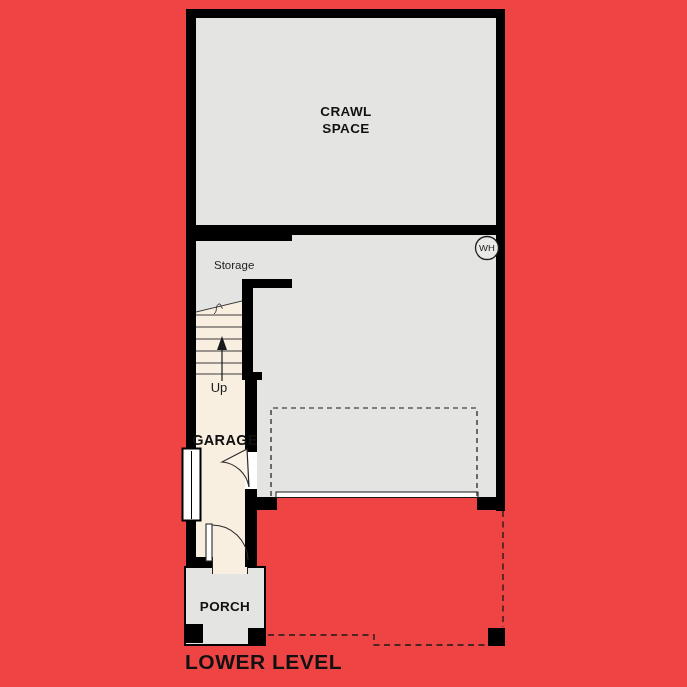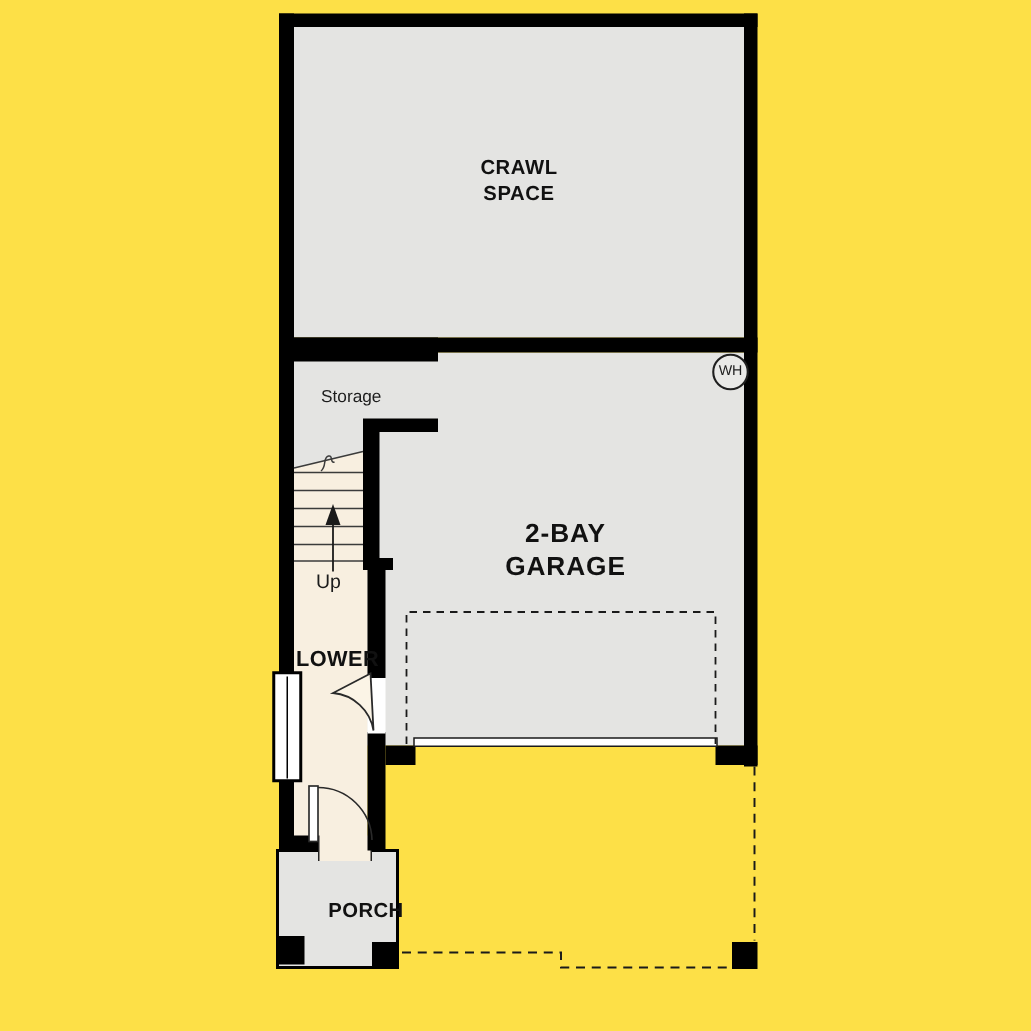--- a/index.html
+++ b/index.html
@@ -1,34 +1,34 @@
 <!DOCTYPE html>
 <html><head>
 <meta charset="utf-8">
 <style>
   html,body{margin:0;padding:0;background:#ffffff;}
   .stage{
-    position:relative;width:687px;height:687px;background:#fde047;
+    position:relative;width:687px;height:687px;background:#ef4444;
     font-family:"Liberation Sans", sans-serif;color:#111;overflow:hidden;
   }
   .room{position:absolute;}
   .fill-gray{background:#e4e4e2;}
   .fill-cream{background:#f8efe0;}
   .wall{position:absolute;background:#000;}
   .post{position:absolute;background:#000;}
   .svgoverlay{position:absolute;left:0;top:0;pointer-events:none;}
   .label{position:absolute;white-space:pre-line;line-height:1.25;}
   .lbl-center{transform:translateX(-50%);text-align:center;}
   .bold{font-weight:bold;}
   .crawl-label{left:346px;top:104px;font-size:13.5px;letter-spacing:.4px;}
   .storage-label{left:202px;top:258px;font-size:11.5px;color:#1c1c1c;margin-left:12px;}
   .garage-label{left:377px;top:345px;font-size:17.5px;letter-spacing:.6px;}
   .up-label{left:219px;top:380px;font-size:13px;color:#1c1c1c;}
   .foyer-label{left:225px;top:431px;font-size:14.5px;letter-spacing:.3px;}
-  .porch-label{left:225px;top:599px;font-size:13.5px;letter-spacing:.3px;margin-left:19px;}
+  .porch-label{left:225px;top:599px;font-size:13.5px;letter-spacing:.3px;}
   .wh-label{left:487px;top:242px;font-size:9.5px;color:#1c1c1c;}
   .plan-title{left:185px;top:649px;font-size:21px;letter-spacing:.5px;}
   .porch{position:absolute;left:184px;top:566px;width:82px;height:80px;
     background:#e4e4e2;border:2px solid #000;box-sizing:border-box;}
   .threshold{position:absolute;left:212px;top:557px;width:36px;height:17px;
     background:#f8efe0;border-left:1px solid #222;border-right:1px solid #222;box-sizing:border-box;}
 </style>
 </head>
 <body>
 
@@ -101,20 +101,19 @@
     <path d="M271,496 L271,408 L477,408 L477,496" fill="none" stroke="#1a1a1a" stroke-width="1.2" stroke-dasharray="5,4"></path>
 
     <path d="M503,511 L503,627 M268,635 L374,635 L374,645 L488,645" fill="none" stroke="#1a1a1a" stroke-width="1.3" stroke-dasharray="6,4.5"></path>
 
     <circle cx="487" cy="248" r="11.5" fill="#e9e9e7" stroke="#1f1f1f" stroke-width="1.4"></circle>
   </svg>
 
   <div class="label lbl-center bold crawl-label">CRAWL
 SPACE</div>
   <div class="label storage-label">Storage</div>
-  <div class="label lbl-center bold garage-label">2-BAY
-GARAGE</div>
   <div class="label lbl-center up-label">Up</div>
-  <div class="label lbl-center bold foyer-label">LOWER</div>
+  <div class="label lbl-center bold foyer-label">GARAGE</div>
   <div class="label lbl-center bold porch-label">PORCH</div>
   <div class="label lbl-center wh-label">WH</div>
+  <div class="label bold plan-title">LOWER LEVEL</div>
 
 </div>
 
 </body></html>

